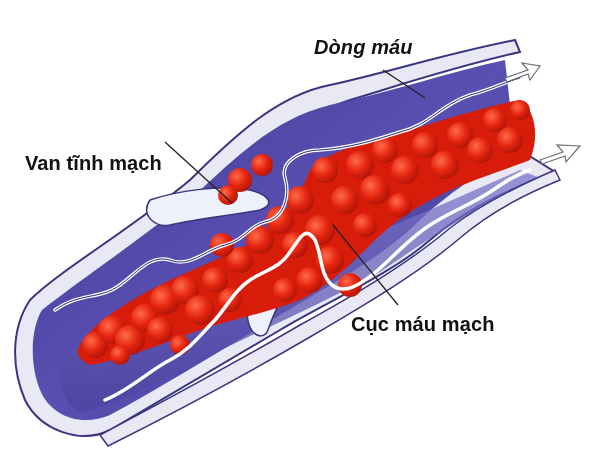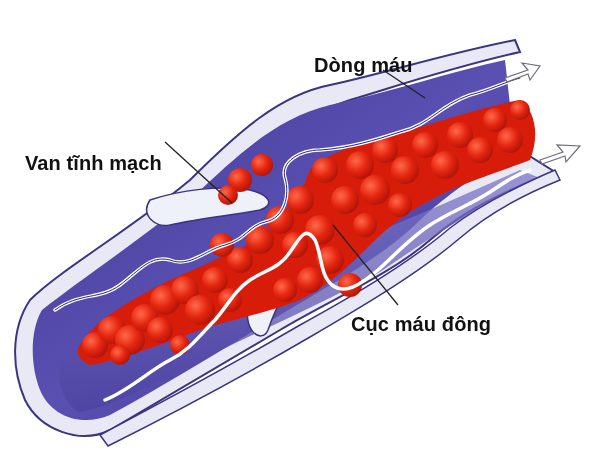--- a/index.html
+++ b/index.html
@@ -107,15 +107,15 @@
     <path d="M540,160 L563,152 L557,145 L580,146 L566,162 L565,156 L542,164 Z" fill="#ffffff" stroke="#6d6d7a" stroke-width="1.2"></path>
   </g>
 
   <g stroke="#222222" stroke-width="1.3">
     <line x1="383" y1="70" x2="425" y2="98"></line>
     <line x1="165" y1="142" x2="232" y2="203"></line>
     <line x1="333" y1="225" x2="398" y2="305"></line>
   </g>
 </svg>
 
-<div class="label" style="left:314px;top:54px;">Dòng máu</div>
+<div class="label" style="left:314px;top:36px;font-style:italic;">Dòng máu</div>
 <div class="label" style="left:25px;top:118px;margin-top:34px;">Van tĩnh mạch</div>
-<div class="label" style="left:351px;top:313px;">Cục máu đông</div>
+<div class="label" style="left:351px;top:313px;">Cục máu mạch</div>
 
 </body></html>

